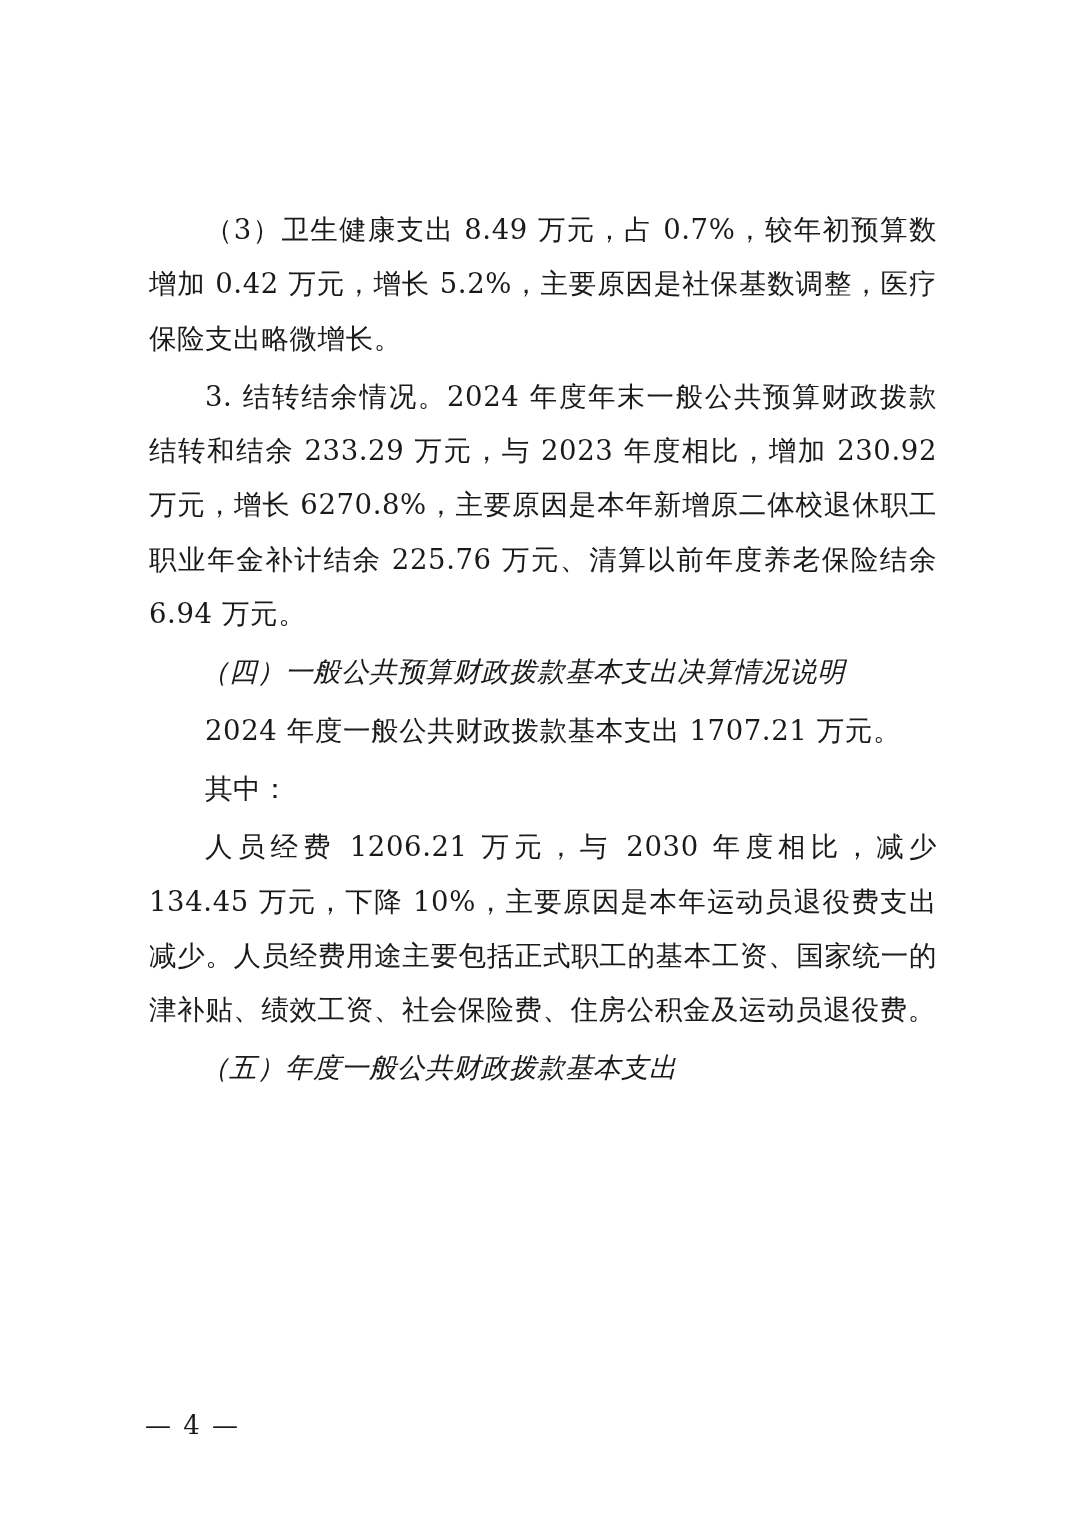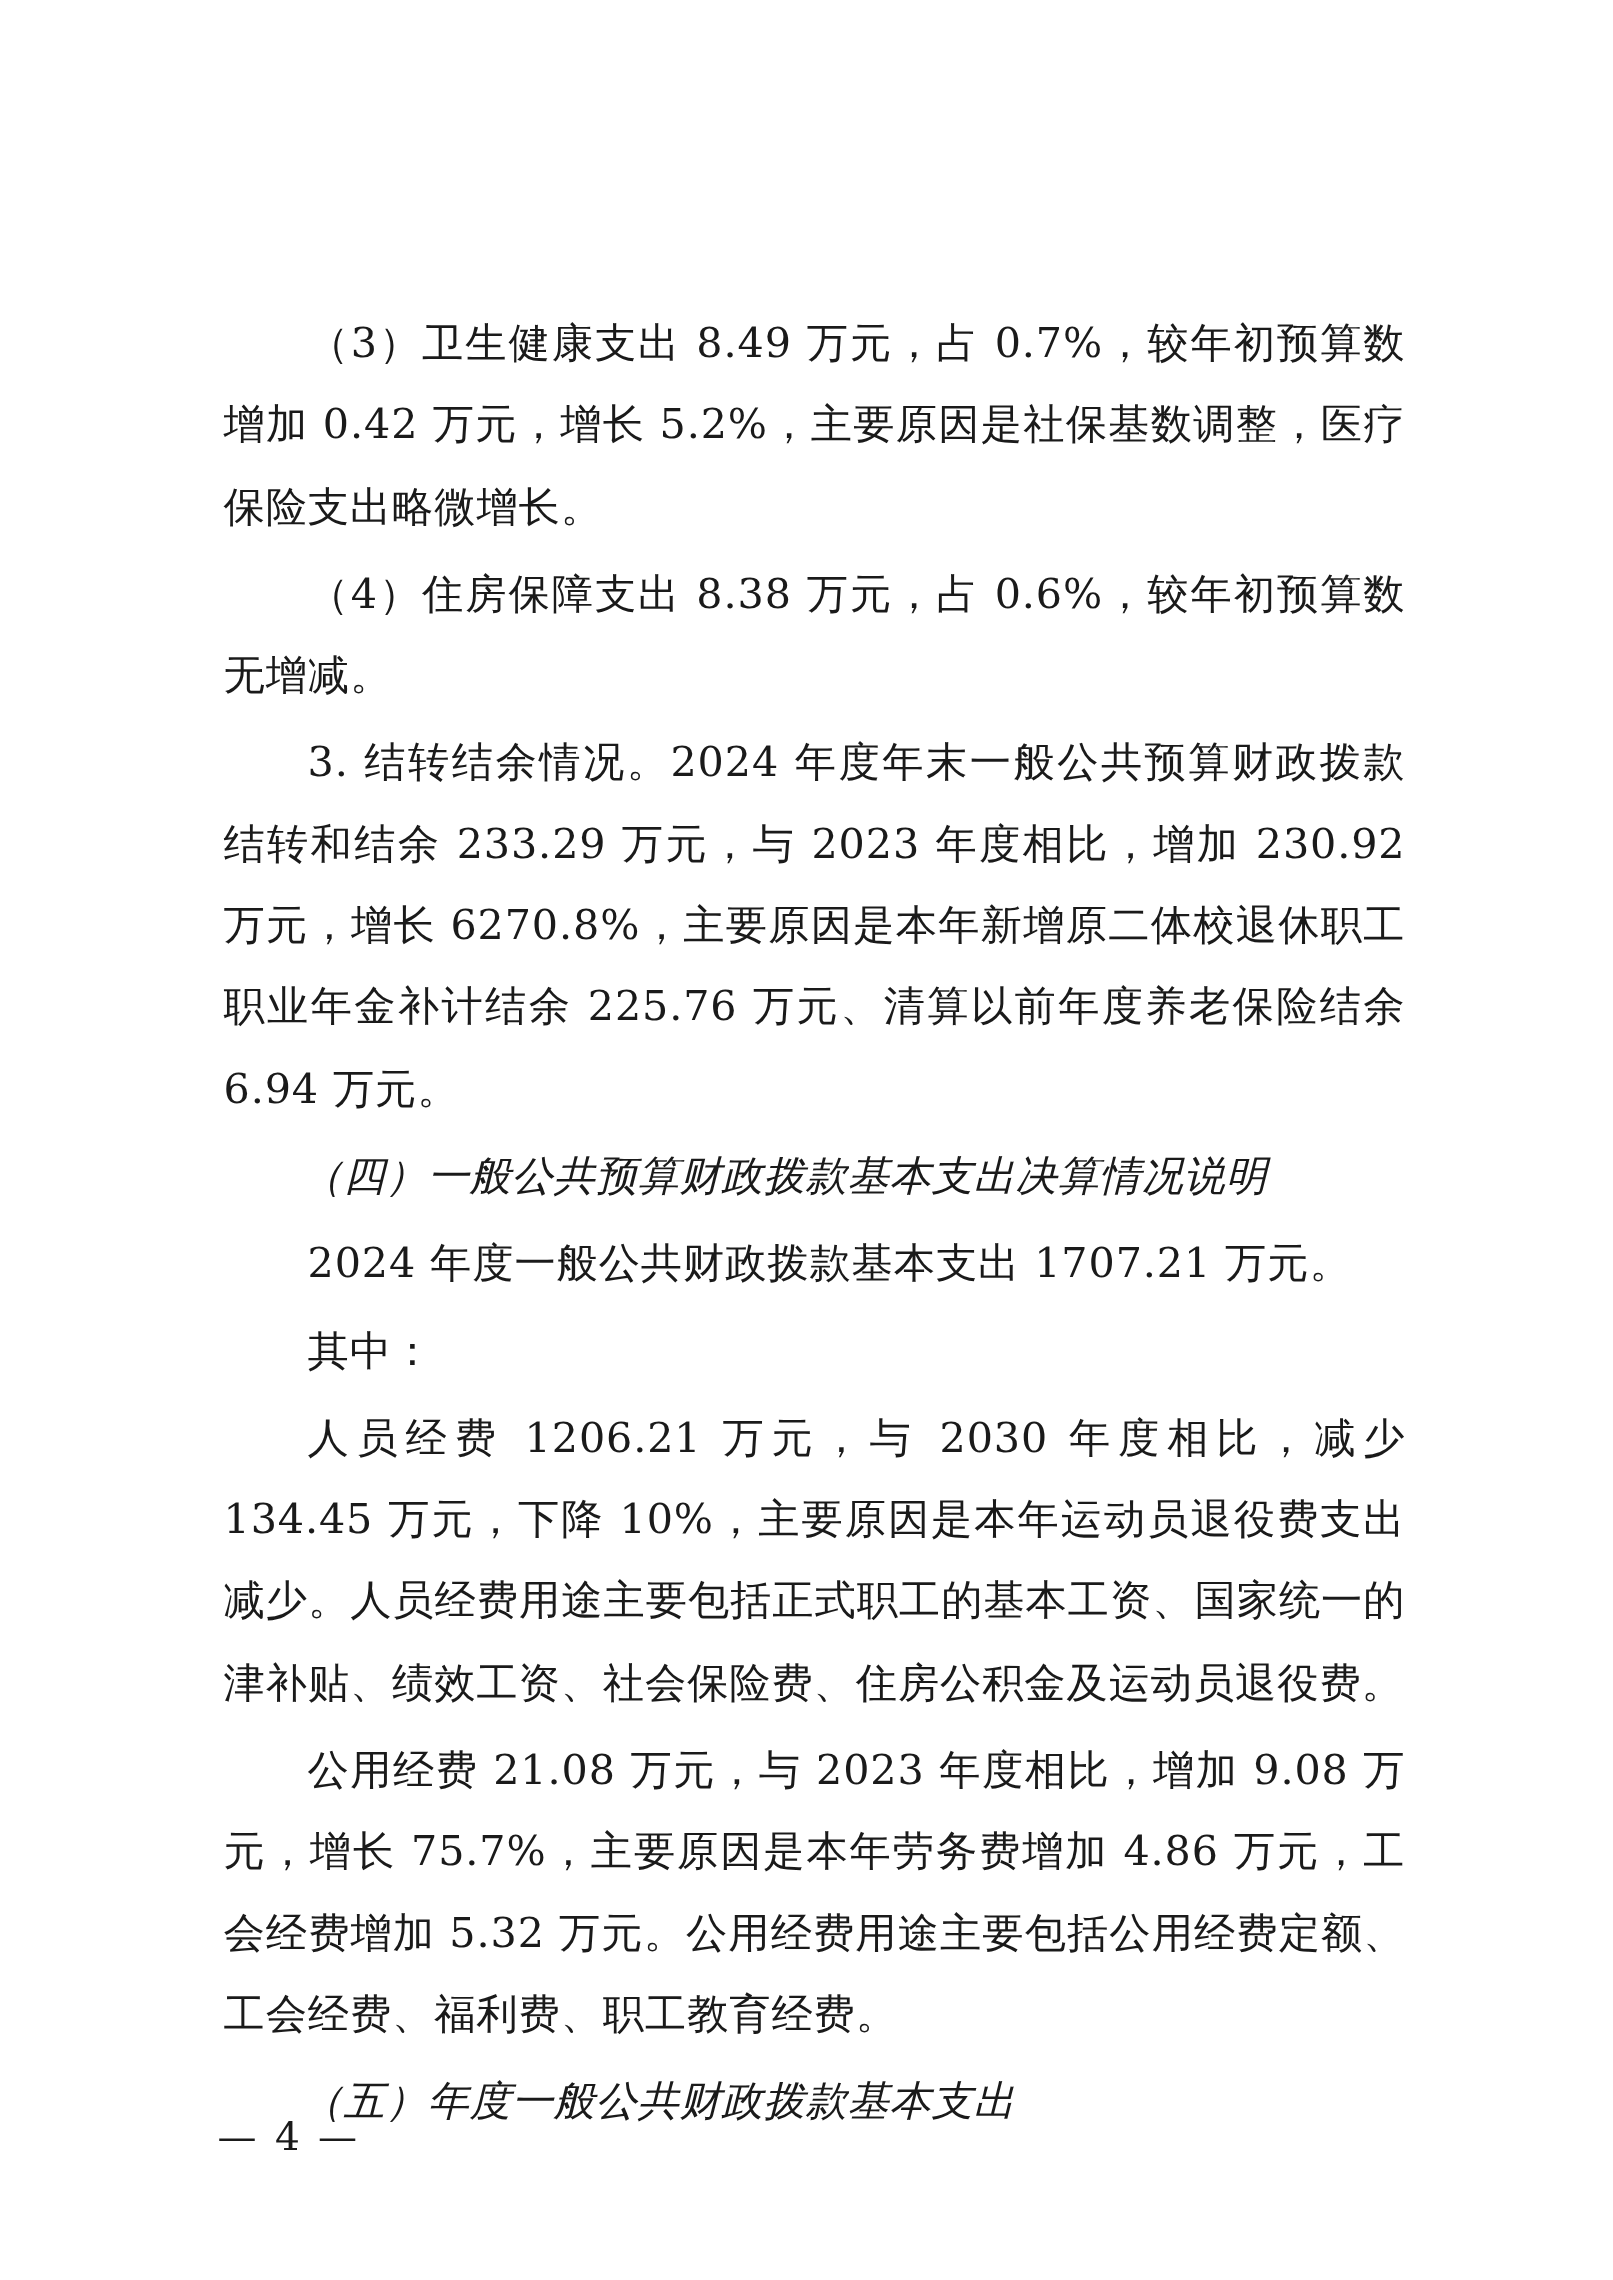--- a/index.html
+++ b/index.html
@@ -26,23 +26,21 @@
     font-size: 26px;
     color: #1a1a1a;
     letter-spacing: 2px;
   }
 </style>
 </head>
 <body>
 
 <div class="page">
   <p class="p">（3）卫生健康支出 8.49 万元，占 0.7%，较年初预算数增加 0.42 万元，增长 5.2%，主要原因是社保基数调整，医疗保险支出略微增长。</p>
-  <p class="p">（4）住房保障支出 8.38 万元，占 0.6%，较年初预算数无增减。</p>
   <p class="p">3. 结转结余情况。2024 年度年末一般公共预算财政拨款结转和结余 233.29 万元，与 2023 年度相比，增加 230.92 万元，增长 6270.8%，主要原因是本年新增原二体校退休职工职业年金补计结余 225.76 万元、清算以前年度养老保险结余 6.94 万元。</p>
   <h3 class="h">（四）一般公共预算财政拨款基本支出决算情况说明</h3>
   <p class="p">2024 年度一般公共财政拨款基本支出 1707.21 万元。</p>
   <p class="p">其中：</p>
   <p class="p">人员经费 1206.21 万元，与 2030 年度相比，减少 134.45 万元，下降 10%，主要原因是本年运动员退役费支出减少。人员经费用途主要包括正式职工的基本工资、国家统一的津补贴、绩效工资、社会保险费、住房公积金及运动员退役费。</p>
-  <p class="p">公用经费 21.08 万元，与 2023 年度相比，增加 9.08 万元，增长 75.7%，主要原因是本年劳务费增加 4.86 万元，工会经费增加 5.32 万元。公用经费用途主要包括公用经费定额、工会经费、福利费、职工教育经费。</p>
   <h3 class="h">（五）年度一般公共财政拨款基本支出</h3>
 </div>
 
 <div class="footer">— 4 —</div>
 
 </body></html>

